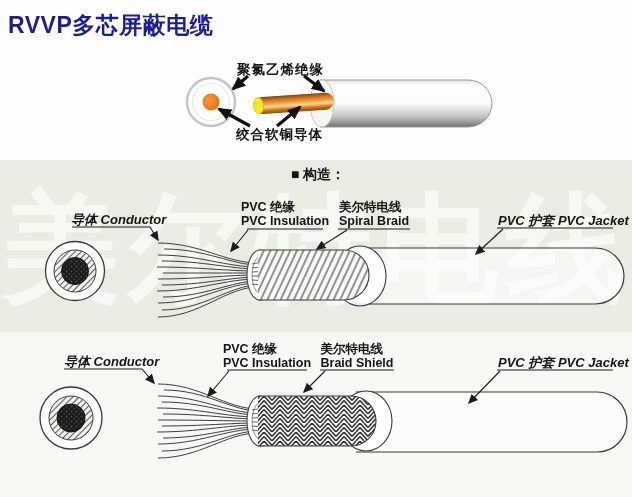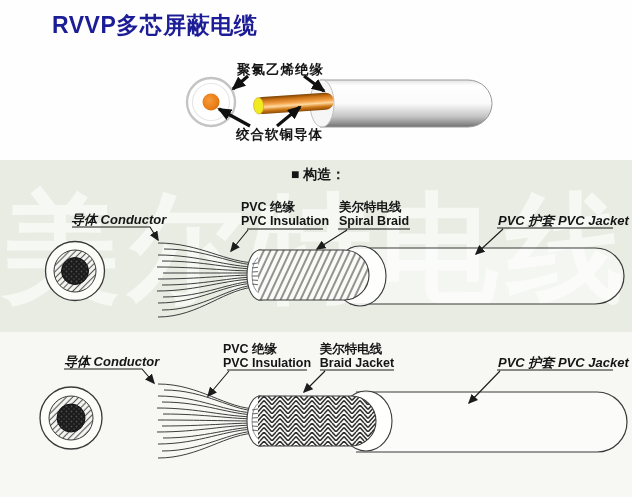--- a/index.html
+++ b/index.html
@@ -7,23 +7,23 @@
         font-family:"Liberation Sans","DejaVu Sans",sans-serif;}
   .band{position:absolute;left:0;width:632px;}
   .band-top{top:0;height:160px;background:#fefefe;}
   .band-mid{top:160px;height:172px;background:#e8ece2;overflow:hidden;}
   .band-bottom{top:332px;height:165px;background:#f7f7f3;}
   .watermark{position:absolute;left:2px;top:0;width:632px;height:172px;line-height:176px;
              font-size:118px;font-weight:bold;letter-spacing:8px;white-space:nowrap;
              color:rgba(255,255,255,0.62);}
   svg.art{position:absolute;left:0;top:0;z-index:2;}
   .lbl{position:absolute;z-index:3;font-weight:bold;color:#151515;white-space:nowrap;}
-  .title{left:8px;top:10px;font-size:23px;color:#1c1c96;letter-spacing:0.5px;margin-left:44px;}
+  .title{left:8px;top:10px;font-size:23px;color:#1c1c96;letter-spacing:0.5px;}
   .ov{font-size:13.5px;letter-spacing:1px;}
-  .heading{left:291px;top:166px;font-size:14px;}
+  .heading{left:291px;top:166px;font-size:14px;font-family:Liberation Serif, serif;}
   .dlbl{font-size:13px;font-style:italic;}
   .two{font-size:12.5px;line-height:14px;text-align:left;transform:translateX(-50%);}
 </style>
 </head>
 <body>
 
 <div class="page">
 
   <div class="band band-top"></div>
   <div class="band band-mid">
@@ -206,17 +206,17 @@
   </div>
   <div class="lbl dlbl" style="left:498px;top:212px">PVC 护套 PVC Jacket</div>
 
   <div class="lbl dlbl" style="left:64px;top:353px">导体 Conductor</div>
   <div class="lbl two" style="left:267px;top:342px">
     <div>PVC 绝缘</div>
     <div>PVC Insulation</div>
   </div>
   <div class="lbl two" style="left:357px;top:342px">
     <div>美尔特电线</div>
-    <div>Braid Jacket</div>
+    <div>Braid Shield</div>
   </div>
   <div class="lbl dlbl" style="left:498px;top:354px">PVC 护套 PVC Jacket</div>
 
 </div>
 
 </body></html>

